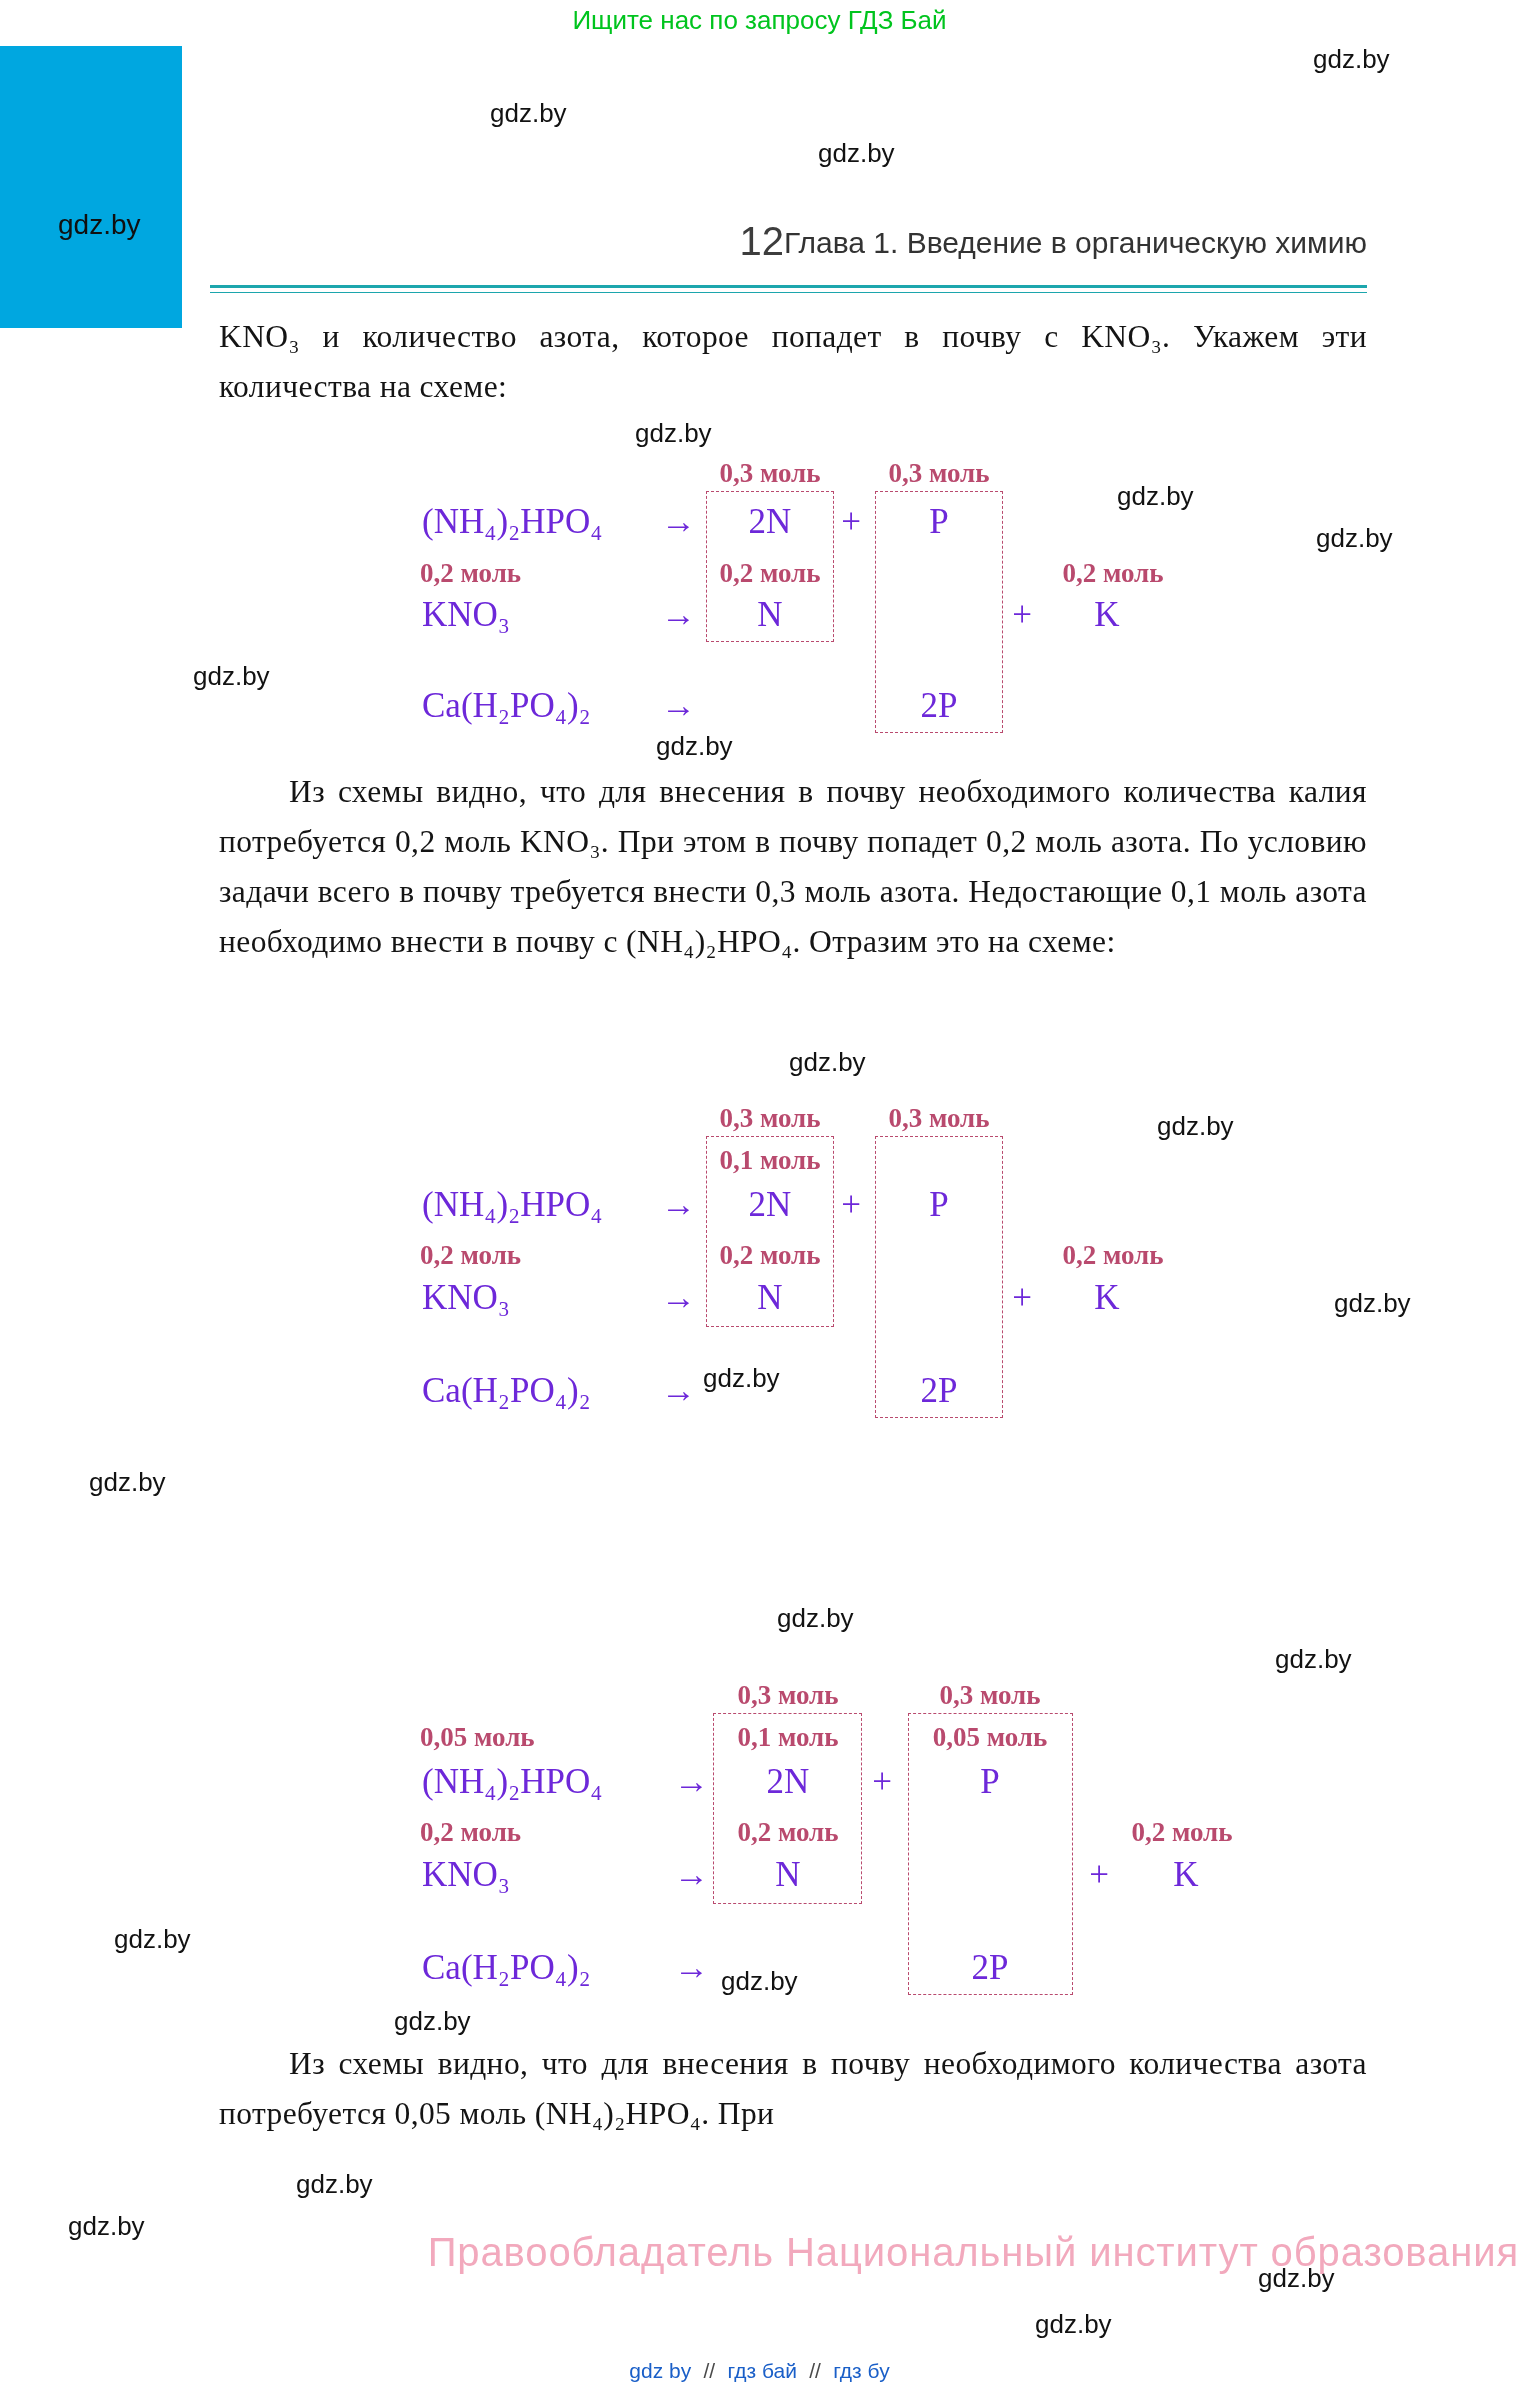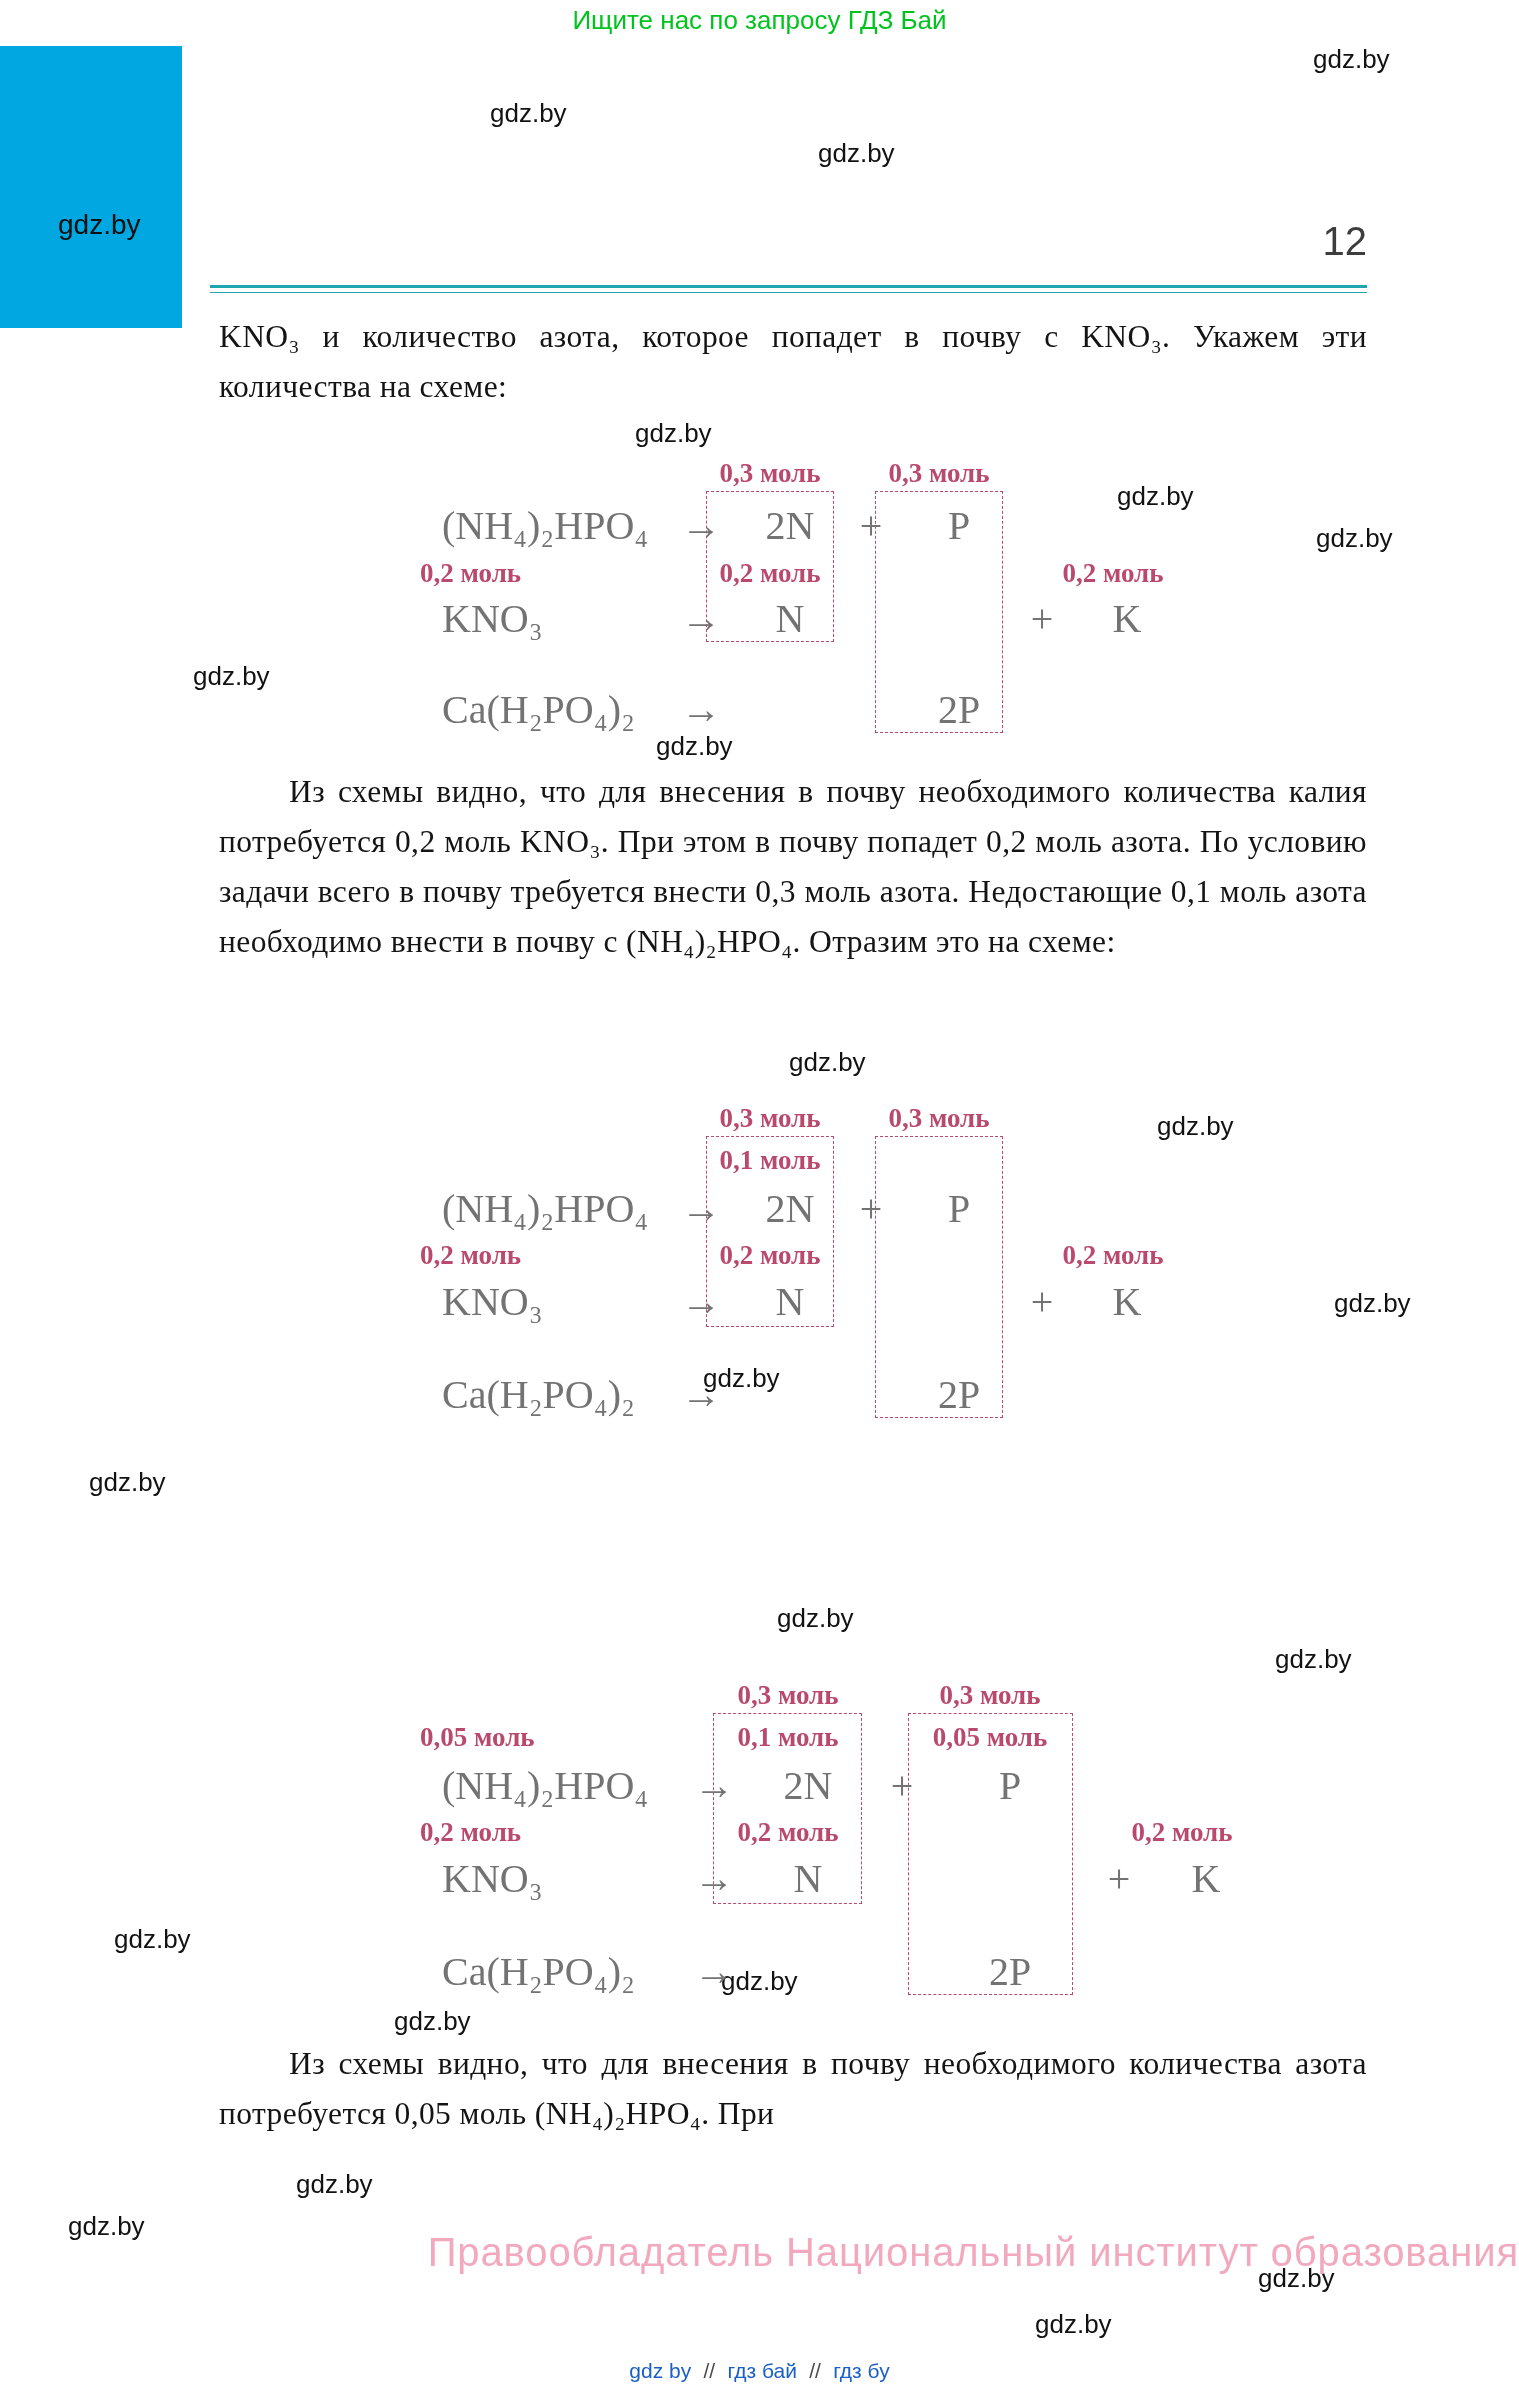--- a/index.html
+++ b/index.html
@@ -34,21 +34,21 @@
     border-top:3.5px solid #1ca6ad; border-bottom:1.8px solid #1ca6ad;
   }
   .para {
     position:absolute; left:219px; width:1148px;
     font-size:31.5px; line-height:50px; text-align:justify;
     letter-spacing:0.4px; color:#141414;
   }
   .indent { text-indent:70px; }
   .scheme { position:absolute; left:219px; width:1225px; }
   .dbox { position:absolute; border:1.8px dashed #b94a6e; background:transparent; }
-  .frm { position:absolute; font-size:40px; white-space:nowrap; color:#737373;margin-left:20px; }
+  .frm { position:absolute; font-size:35px; white-space:nowrap; color:#6d28d9; }
   .mol { position:absolute; font-size:27px; font-weight:bold; color:#b94a6e; white-space:nowrap; }
   .c { transform:translateX(-50%); }
   .copyright {
     position:absolute; top:2230px; left:0; width:100%; text-align:right;
     font-family:"Liberation Sans","DejaVu Sans",sans-serif;
     font-size:40px; letter-spacing:0.9px; color:#f2a9bd;
   }
   .links {
     position:absolute; top:2359px; left:0; width:100%;
     display:flex; justify-content:center; gap:12.3px;
@@ -86,20 +86,21 @@
   <div class="wm" style="left:68px;top:2211px">gdz.by</div>
   <div class="wm" style="left:1258px;top:2263px">gdz.by</div>
   <div class="wm" style="left:1035px;top:2309px">gdz.by</div>
 
   <div class="brand">
     <span class="brand-label">gdz.by</span>
   </div>
 
   <div class="header-row">
     <span class="page-num">12</span>
+    <span class="chapter">Глава 1. Введение в органическую химию</span>
   </div>
   <div class="rule"></div>
 
   <p class="para" style="top:312px">KNO₃ и количество азота, которое попадет в почву с KNO₃. Укажем эти количества на схеме:</p>
 
   <div class="scheme" style="top:451px;height:293px">
     <div class="dbox" style="left:487px;top:40px;width:128px;height:151px"></div>
     <div class="dbox" style="left:656px;top:40px;width:128px;height:242px"></div>
     <div class="mol c" style="left:551px;top:7px">0,3 моль</div>
     <div class="mol c" style="left:720px;top:7px">0,3 моль</div>

